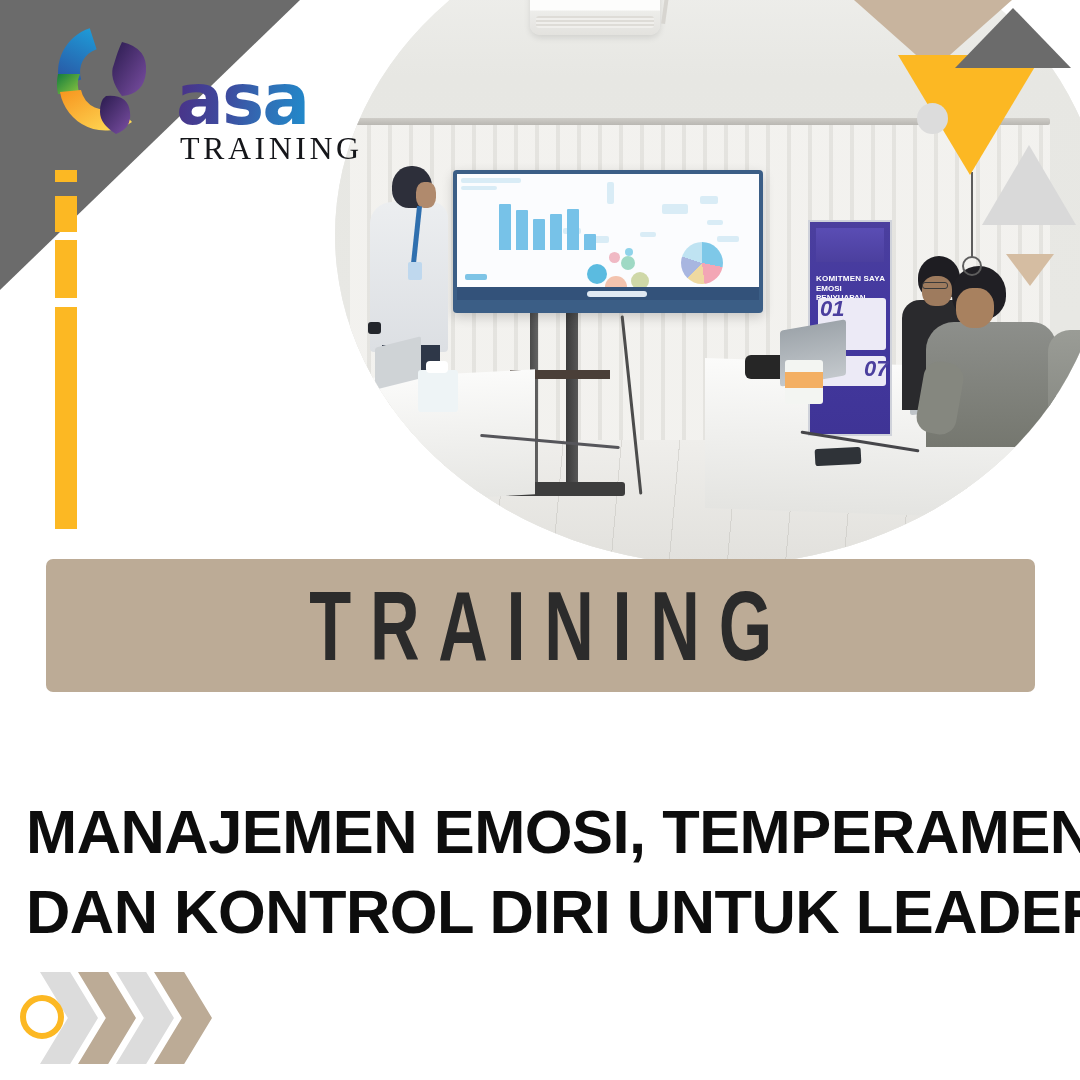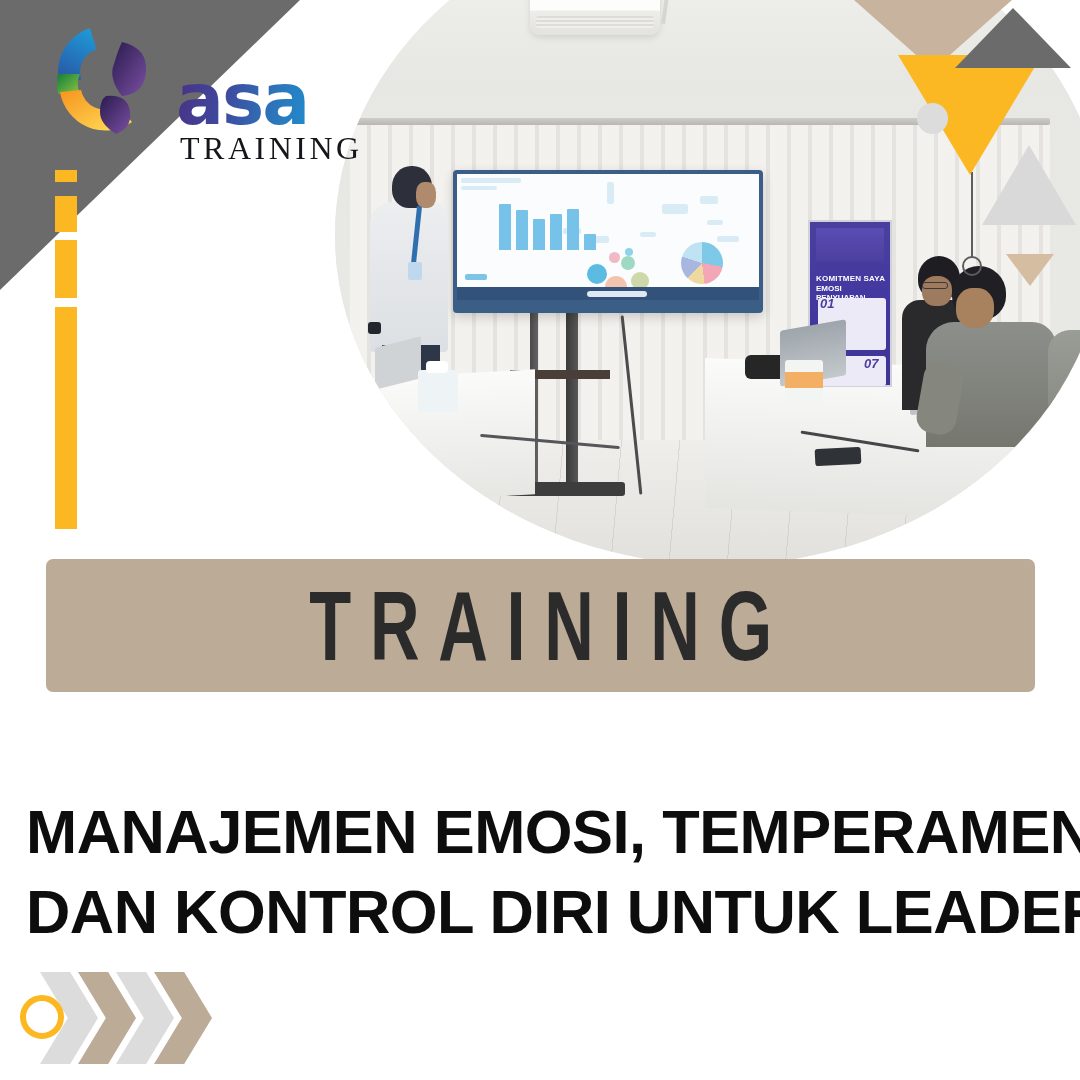--- a/index.html
+++ b/index.html
@@ -143,29 +143,29 @@
   
   .table-r { position:absolute; left:375px; top:395px; width:400px; height:150px; background:linear-gradient(180deg,#fbfbfa,#e4e4e1); transform:skewY(2deg); }
   .laptop-1 { position:absolute; left:450px; top:355px; width:66px; height:56px; background:linear-gradient(180deg,#9ea5ab,#c3c8cc); border-radius:3px; transform:skewY(-10deg); }
   .laptop-2 { position:absolute; left:580px; top:378px; width:76px; height:62px; background:linear-gradient(180deg,#9aa1a7,#c0c5c9); border-radius:3px; transform:skewY(-8deg); }
   .tissue-r { position:absolute; left:455px; top:390px; width:38px; height:44px; background:#f3f5f2; border-radius:3px; }
   .tissue-r:after{content:"";position:absolute;left:0;top:12px;right:0;height:16px;background:#f2a24a;opacity:.85;}
   .phone-r { position:absolute; left:485px; top:478px; width:46px; height:17px; background:#2f3338; border-radius:3px; transform:rotate(-3deg); }
   .bag-r { position:absolute; left:415px; top:385px; width:54px; height:24px; background:#262626; border-radius:6px; }
   
   .standee {
-    position:absolute; left:478px; top:250px; width:84px; height:167px;
+    position:absolute; left:478px; top:250px; width:84px; height:216px;
     background:linear-gradient(180deg,#4b3f9e 0%, #4338a0 45%, #3f3496 100%);
     border:2px solid #cfd2da;
   }
   .standee-hdr { position:absolute; left:6px; top:6px; right:6px; height:34px; background:linear-gradient(180deg,#5a4db4,#4b3f9e); }
   .standee-t1 { position:absolute; left:6px; top:52px; color:#fff; font-size:8px; font-weight:bold; letter-spacing:.2px; }
   .standee-t2 { position:absolute; left:6px; top:62px; color:#fff; font-size:8px; font-weight:bold; }
   .standee-card { position:absolute; left:8px; width:68px; background:#eceaf6; border-radius:3px; }
-  .standee-num { position:absolute; color:#4b3f9e; font-weight:bold; font-style:italic; font-size:13px;text-align:center; }
+  .standee-num { position:absolute; color:#4b3f9e; font-weight:bold; font-style:italic; font-size:22px;text-align:center; }
   
   .man-b-head { position:absolute; left:588px; top:286px; width:42px; height:44px; background:#1e1d22; border-radius:50% 50% 44% 44%; }
   .man-b-face { position:absolute; left:592px; top:306px; width:30px; height:30px; background:#9e7b5e; border-radius:44%; }
   .man-b-glass { position:absolute; left:592px; top:312px; width:26px; height:7px; border:1.5px solid #3a3a3a; border-radius:3px; }
   .man-b-body { position:absolute; left:572px; top:330px; width:72px; height:110px; background:#2a2a2d; border-radius:18px 18px 0 0; }
   .man-c-head { position:absolute; left:622px; top:296px; width:54px; height:54px; background:#201f24; border-radius:50% 50% 44% 44%; }
   .man-c-face { position:absolute; left:626px; top:318px; width:38px; height:40px; background:#a8815f; border-radius:44%; }
   .man-c-body { position:absolute; left:596px; top:352px; width:130px; height:125px; background:linear-gradient(180deg,#8d8f8b,#75776f); border-radius:28px 24px 0 0; }
   .man-c-arm { position:absolute; left:590px; top:392px; width:40px; height:72px; background:#85877f; border-radius:16px; transform:rotate(10deg); }
   .man-d-body { position:absolute; left:718px; top:360px; width:60px; height:140px; background:linear-gradient(180deg,#9a9c96,#7e8079); border-radius:22px 10px 0 0; }

